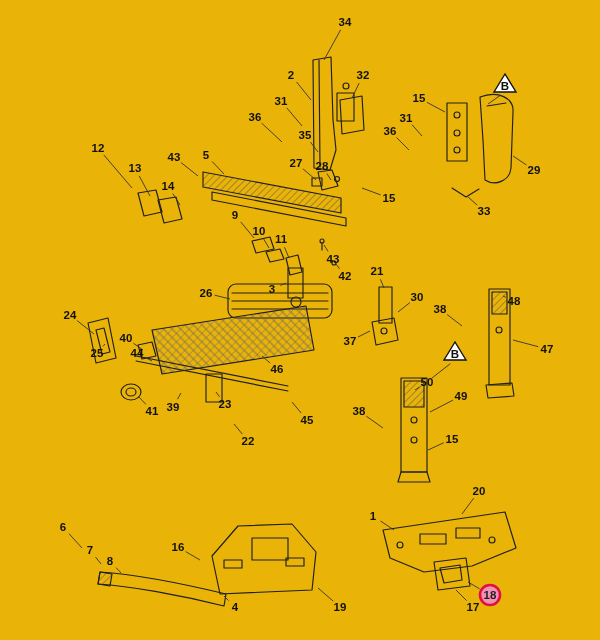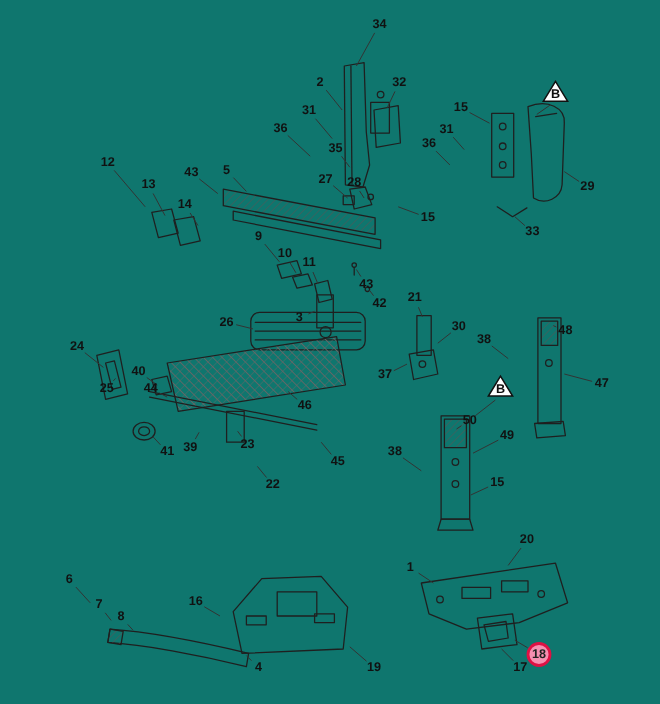--- a/index.html
+++ b/index.html
@@ -1,16 +1,16 @@
 <!DOCTYPE html>
 <html><head>
 <meta charset="utf-8">
 <style>
   html,body{margin:0;padding:0;background:#ffffff;}
-  .stage{position:relative;width:600px;height:640px;background:#0f766e;overflow:hidden;
+  .stage{position:relative;width:600px;height:640px;background:#eab308;overflow:hidden;
          font-family:"Liberation Sans", sans-serif;}
   svg{display:block;}
   .art{stroke:#1f1f1f;stroke-width:1.15;fill:none;stroke-linejoin:round;stroke-linecap:round;}
 </style>
 </head>
 <body>
 
 <div class="stage">
   <svg id="diagram-svg" width="600" height="640" viewBox="0 0 600 640">
     <defs>

